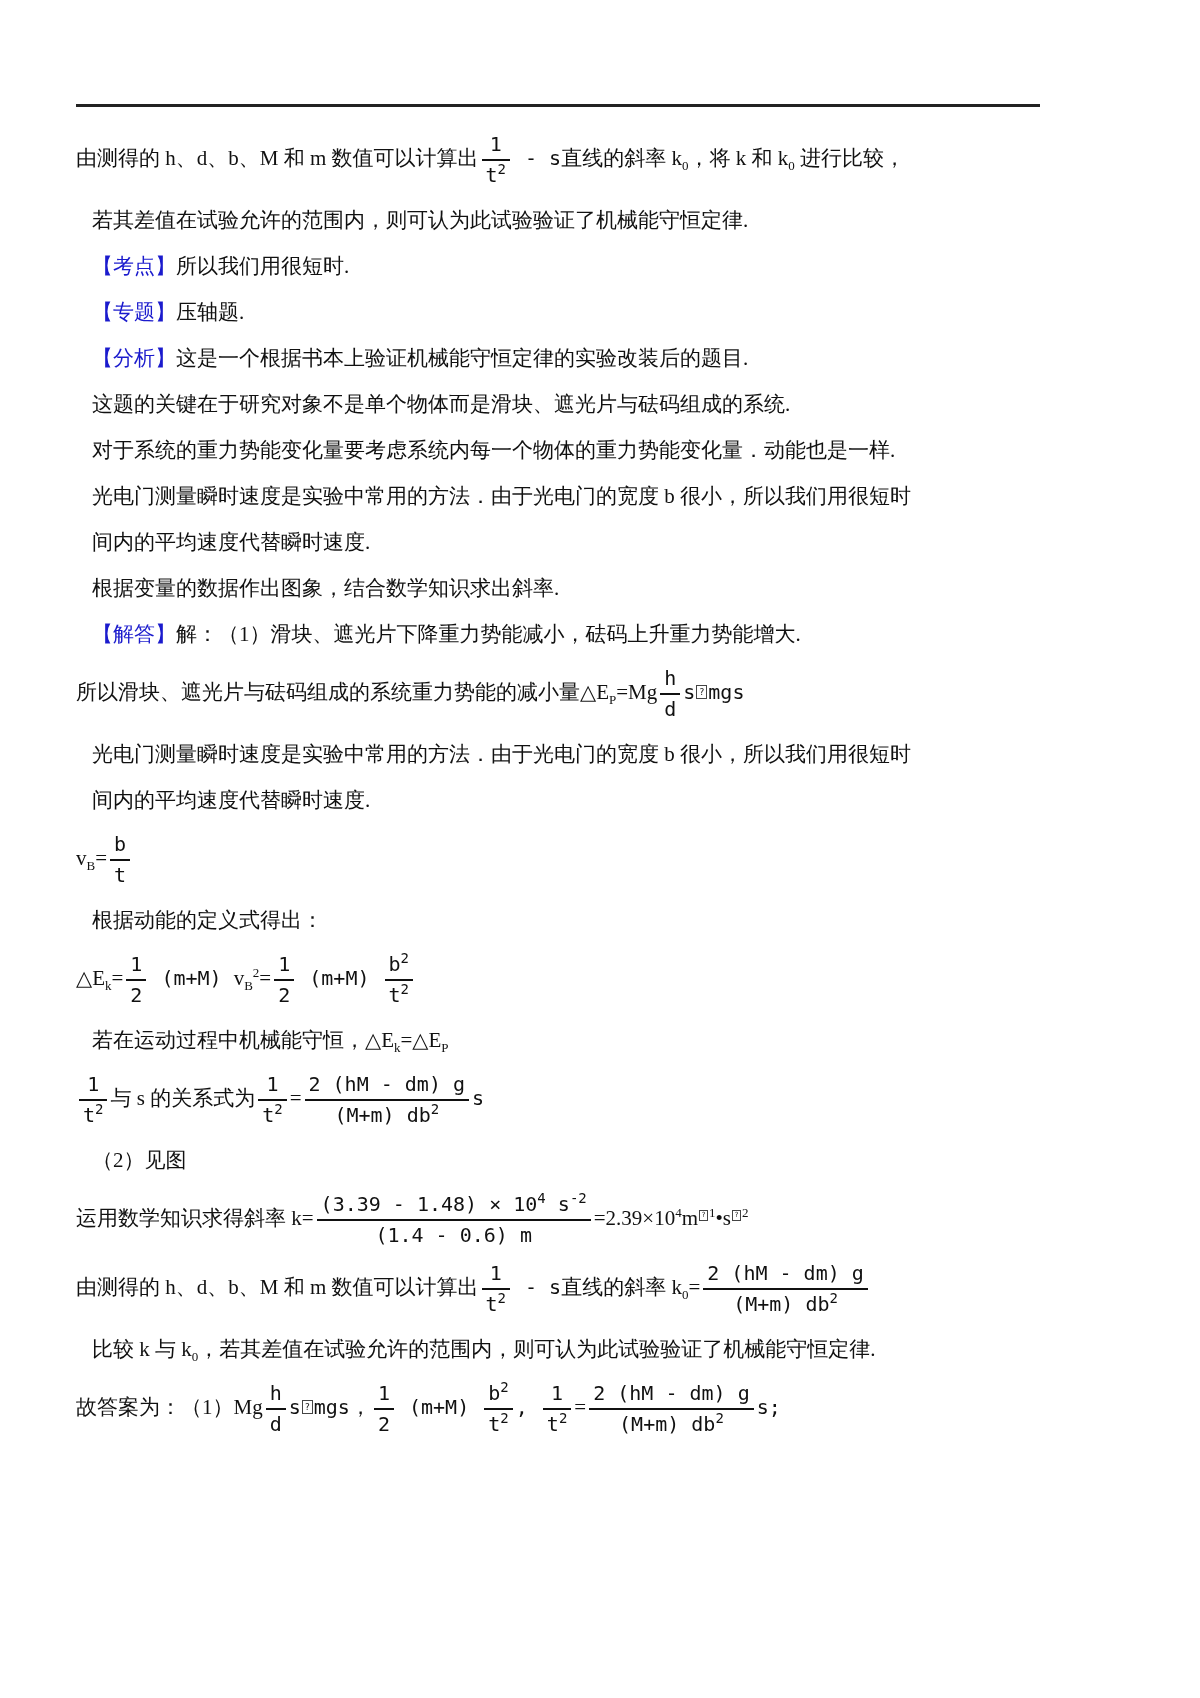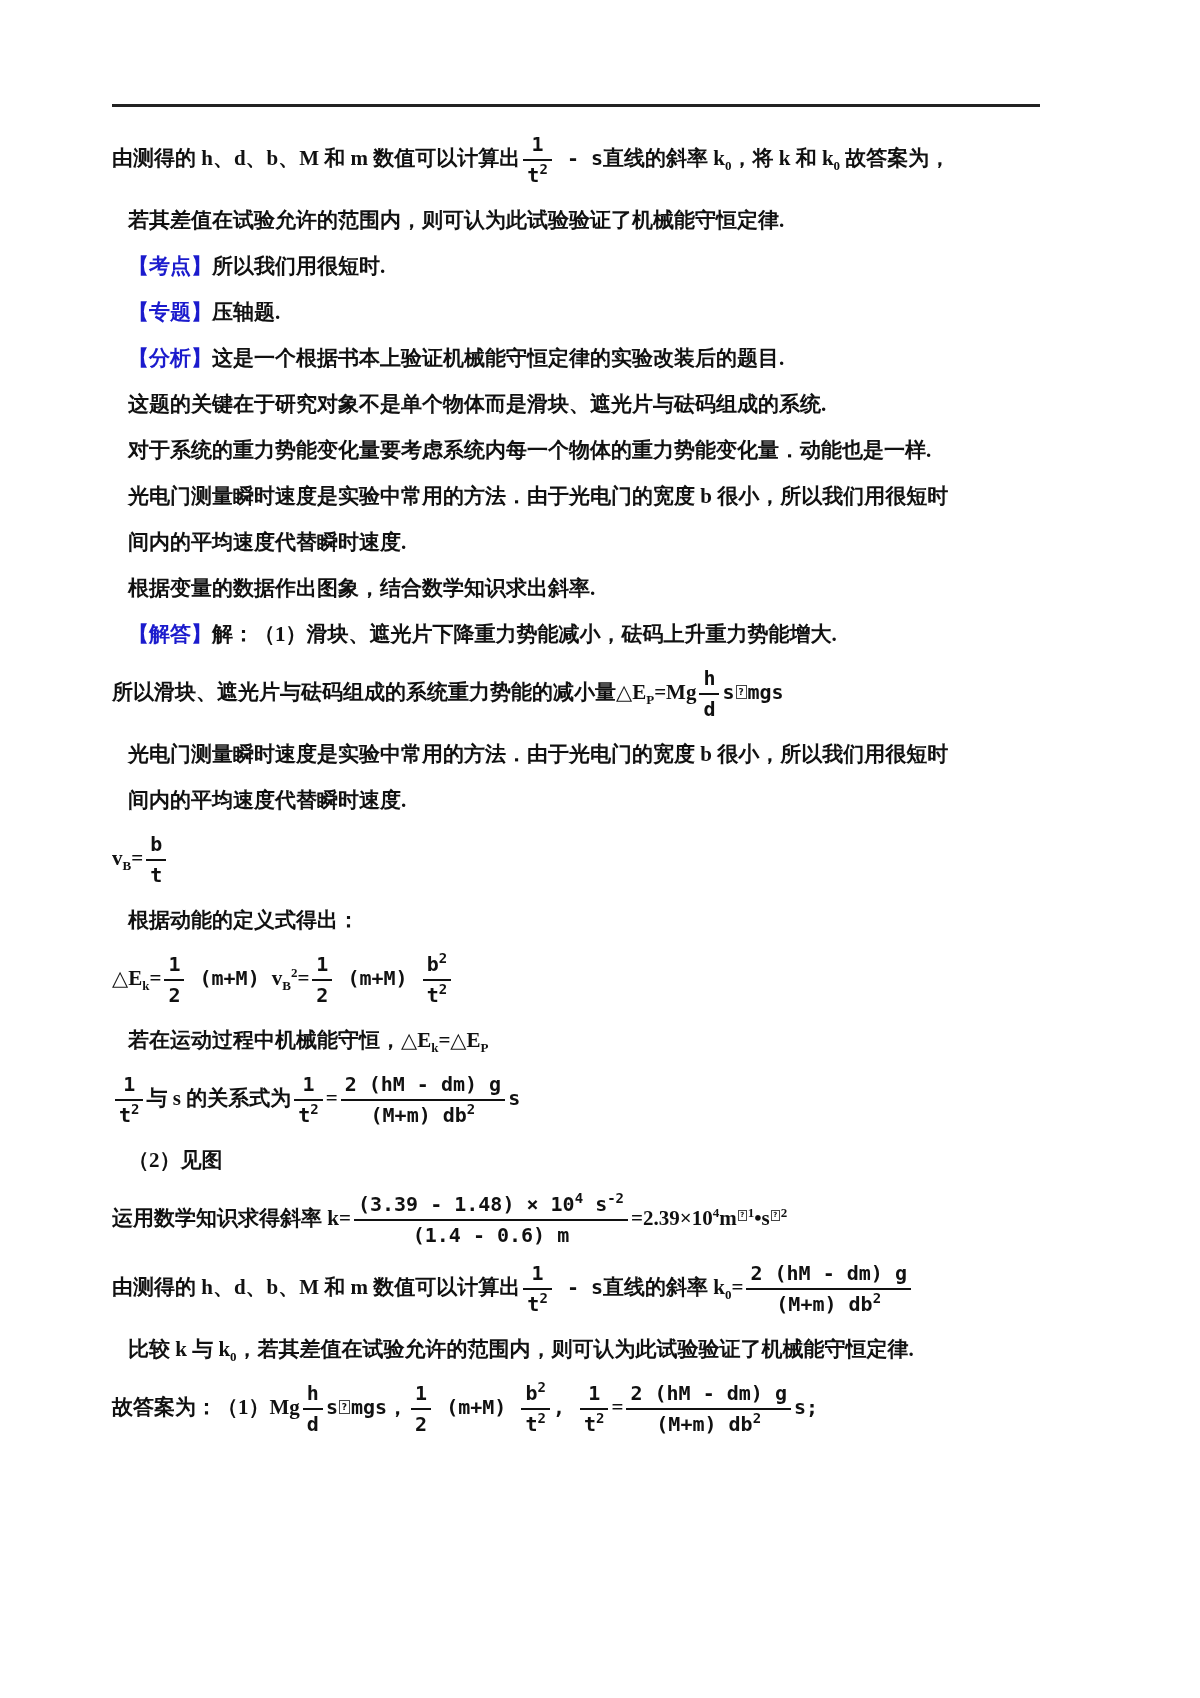--- a/index.html
+++ b/index.html
@@ -9,21 +9,21 @@
     --bg-color:#ffffff;
   }
   html,body{margin:0;padding:0;}
   body{
     width:1200px;height:1698px;
     background:var(--bg-color);
     color:var(--text-color);
     font-family:"Liberation Serif","DejaVu Serif","DejaVu Sans",serif;
     overflow:hidden;
   }
-  .page{padding:104px 160px 0 112px;font-weight:bold;}
+  .page{padding:104px 160px 0 76px;}
   .rule{height:3px;background:var(--rule-color);margin-bottom:24px;}
   .line{
     font-size:21px;
     line-height:30px;
     margin:16px;
     white-space:normal;
   }
   .line.f{margin:11px 0;}
   sub{font-size:13px;line-height:0;}
   sup{font-size:13px;line-height:0;}
@@ -45,21 +45,21 @@
     font-family:"DejaVu Sans",sans-serif;
   }
   sup .qbox{width:9px;height:11px;font-size:7px;line-height:9px;vertical-align:0;margin-right:1px;}
 </style>
 </head>
 <body>
 
 <div class="page">
   <div class="rule"></div>
   <div id="doc-body">
-      <div class="line f"><span class="tx">由测得的 h、d、b、M 和 m 数值可以计算出</span><span class="frac"><span class="num"><span class="fm">1</span></span><span class="den"><span class="fm">t</span><sup>2</sup></span></span><span class="fm"> - s</span><span class="tx">直线的斜率 k</span><sub>0</sub><span class="tx">，将 k 和 k</span><sub>0</sub><span class="tx"> 故答案为，</span></div>
+      <div class="line f"><span class="tx">由测得的 h、d、b、M 和 m 数值可以计算出</span><span class="frac"><span class="num"><span class="fm">1</span></span><span class="den"><span class="fm">t</span><sup>2</sup></span></span><span class="fm"> - s</span><span class="tx">直线的斜率 k</span><sub>0</sub><span class="tx">，将 k 和 k</span><sub>0</sub><span class="tx"> 进行比较，</span></div>
       <div class="line"><span class="tx">若其差值在试验允许的范围内，则可认为此试验验证了机械能守恒定律.</span></div>
       <div class="line"><span class="lbl">【考点】</span><span class="tx">所以我们用很短时.</span></div>
       <div class="line"><span class="lbl">【专题】</span><span class="tx">压轴题.</span></div>
       <div class="line"><span class="lbl">【分析】</span><span class="tx">这是一个根据书本上验证机械能守恒定律的实验改装后的题目.</span></div>
       <div class="line"><span class="tx">这题的关键在于研究对象不是单个物体而是滑块、遮光片与砝码组成的系统.</span></div>
       <div class="line"><span class="tx">对于系统的重力势能变化量要考虑系统内每一个物体的重力势能变化量．动能也是一样.</span></div>
       <div class="line"><span class="tx">光电门测量瞬时速度是实验中常用的方法．由于光电门的宽度 b 很小，所以我们用很短时</span></div>
       <div class="line"><span class="tx">间内的平均速度代替瞬时速度.</span></div>
       <div class="line"><span class="tx">根据变量的数据作出图象，结合数学知识求出斜率.</span></div>
       <div class="line"><span class="lbl">【解答】</span><span class="tx">解：（1）滑块、遮光片下降重力势能减小，砝码上升重力势能增大.</span></div>

